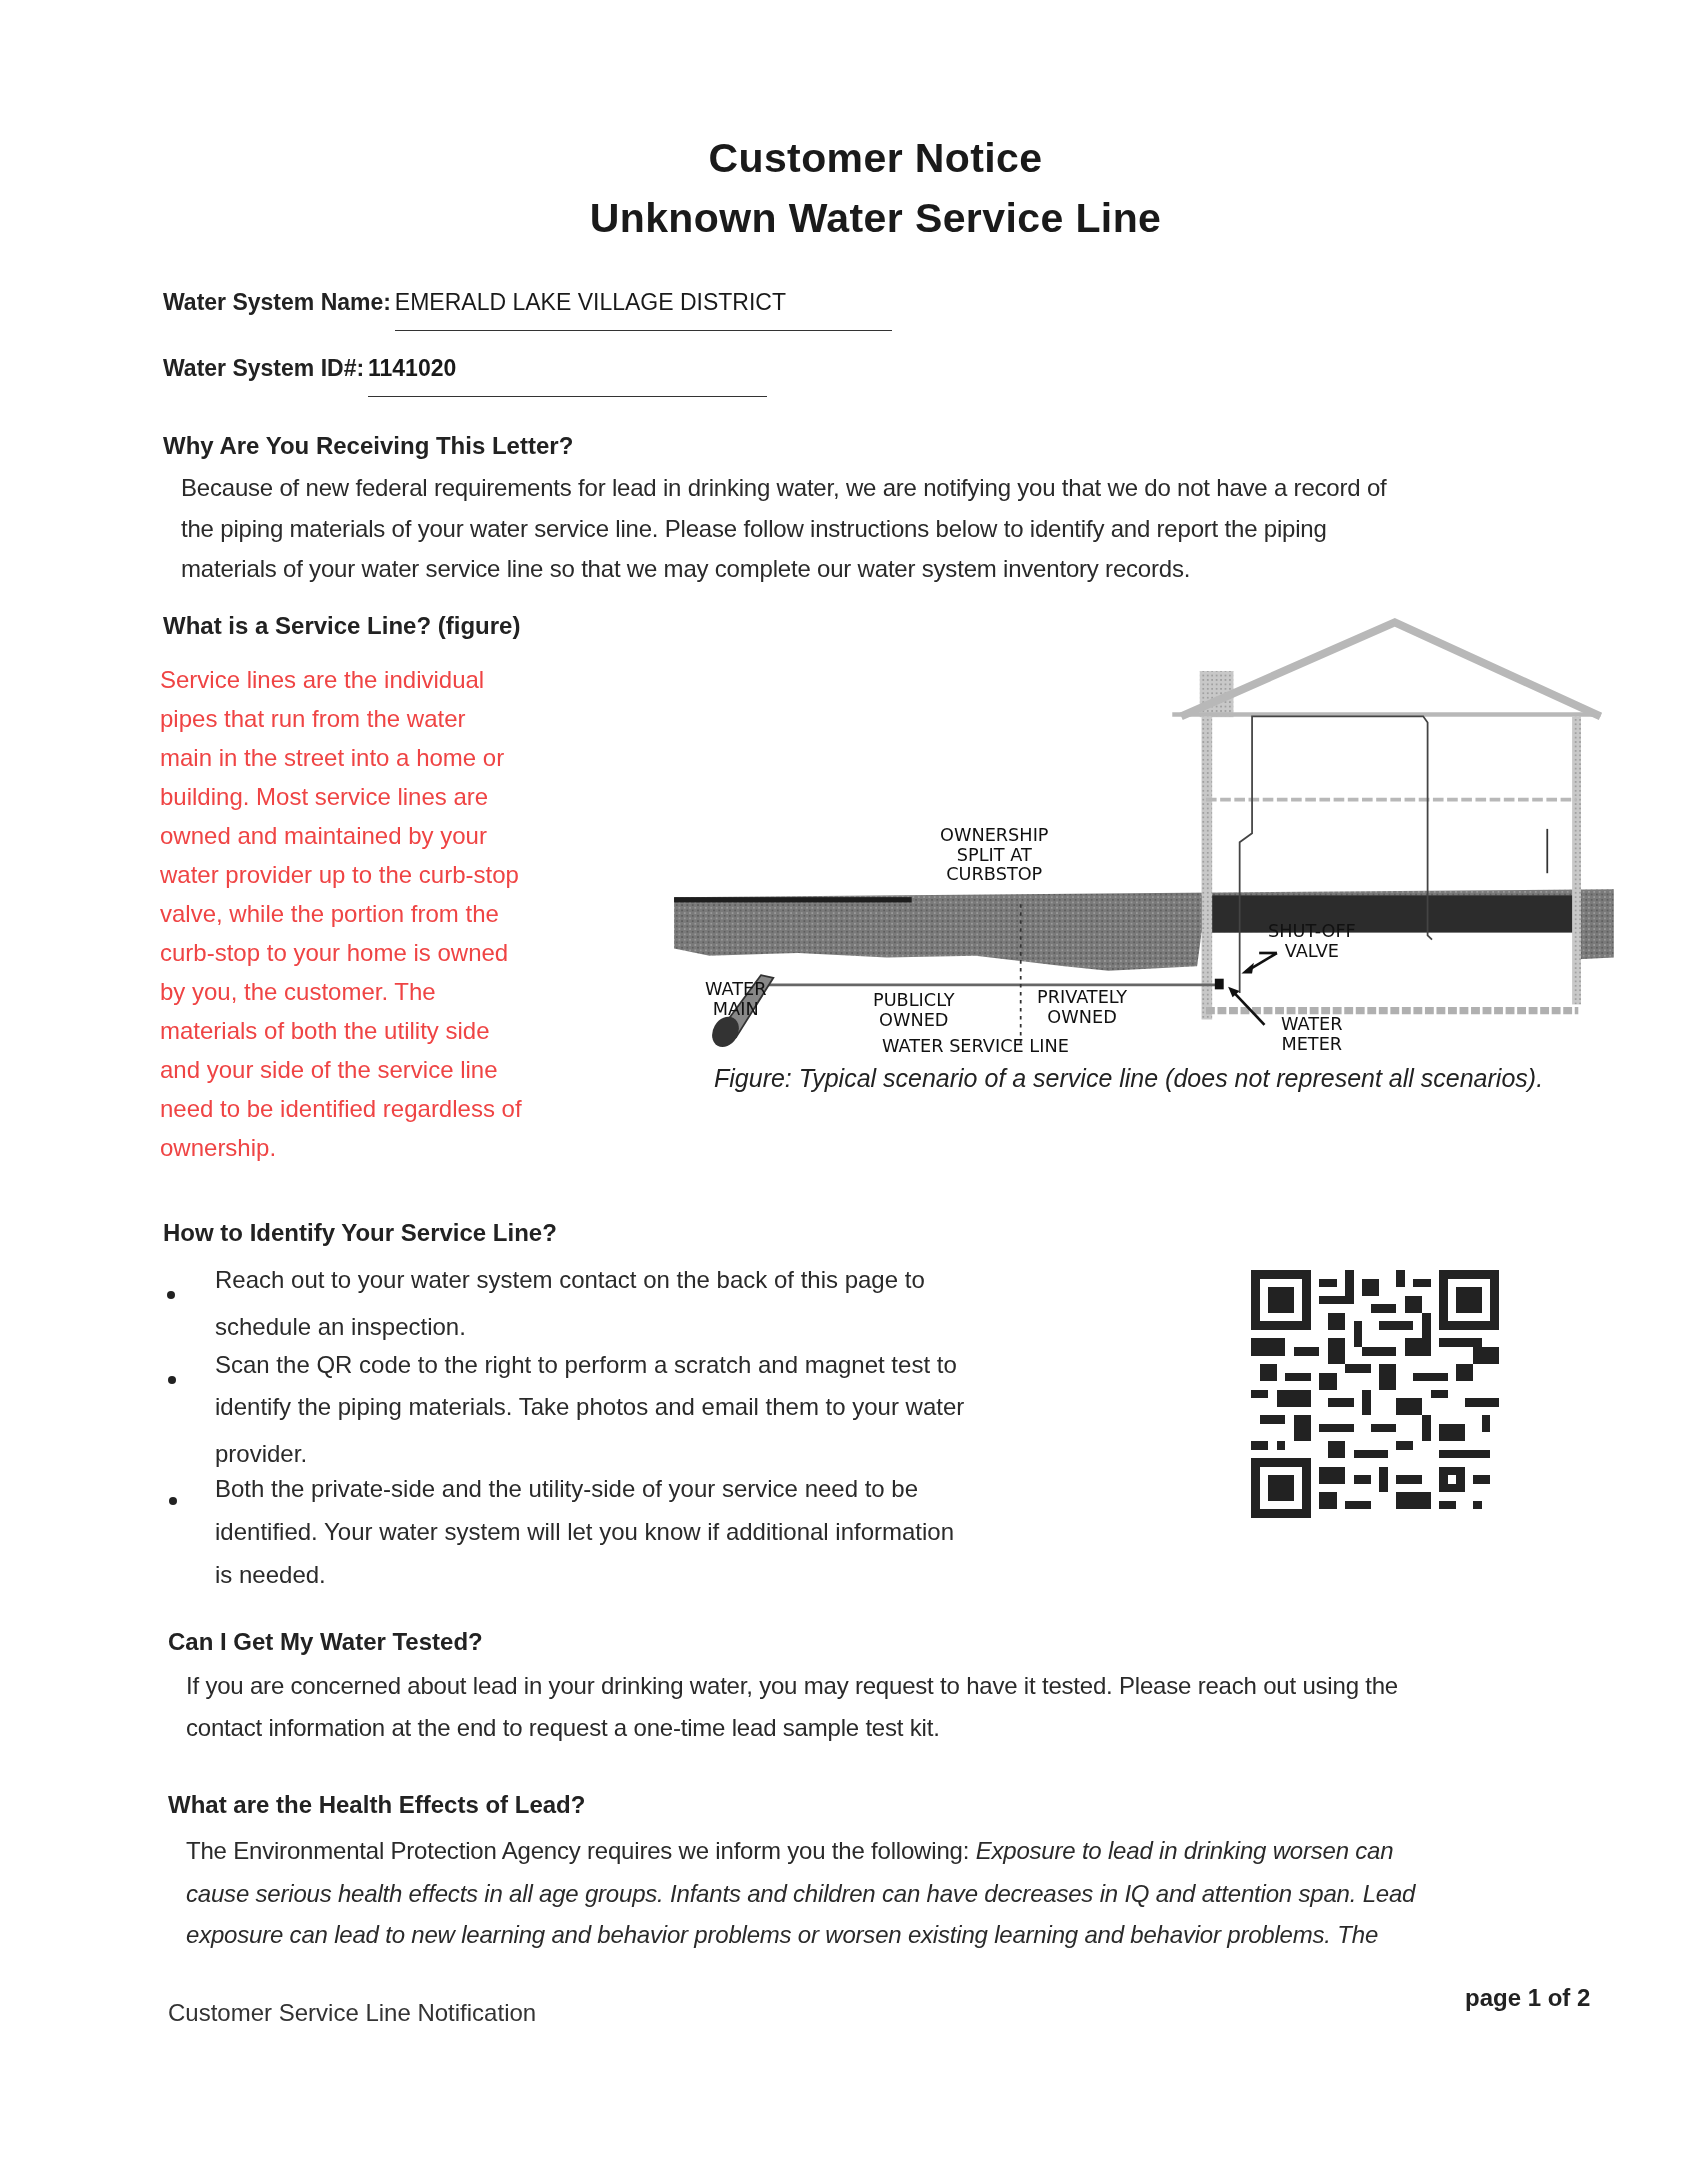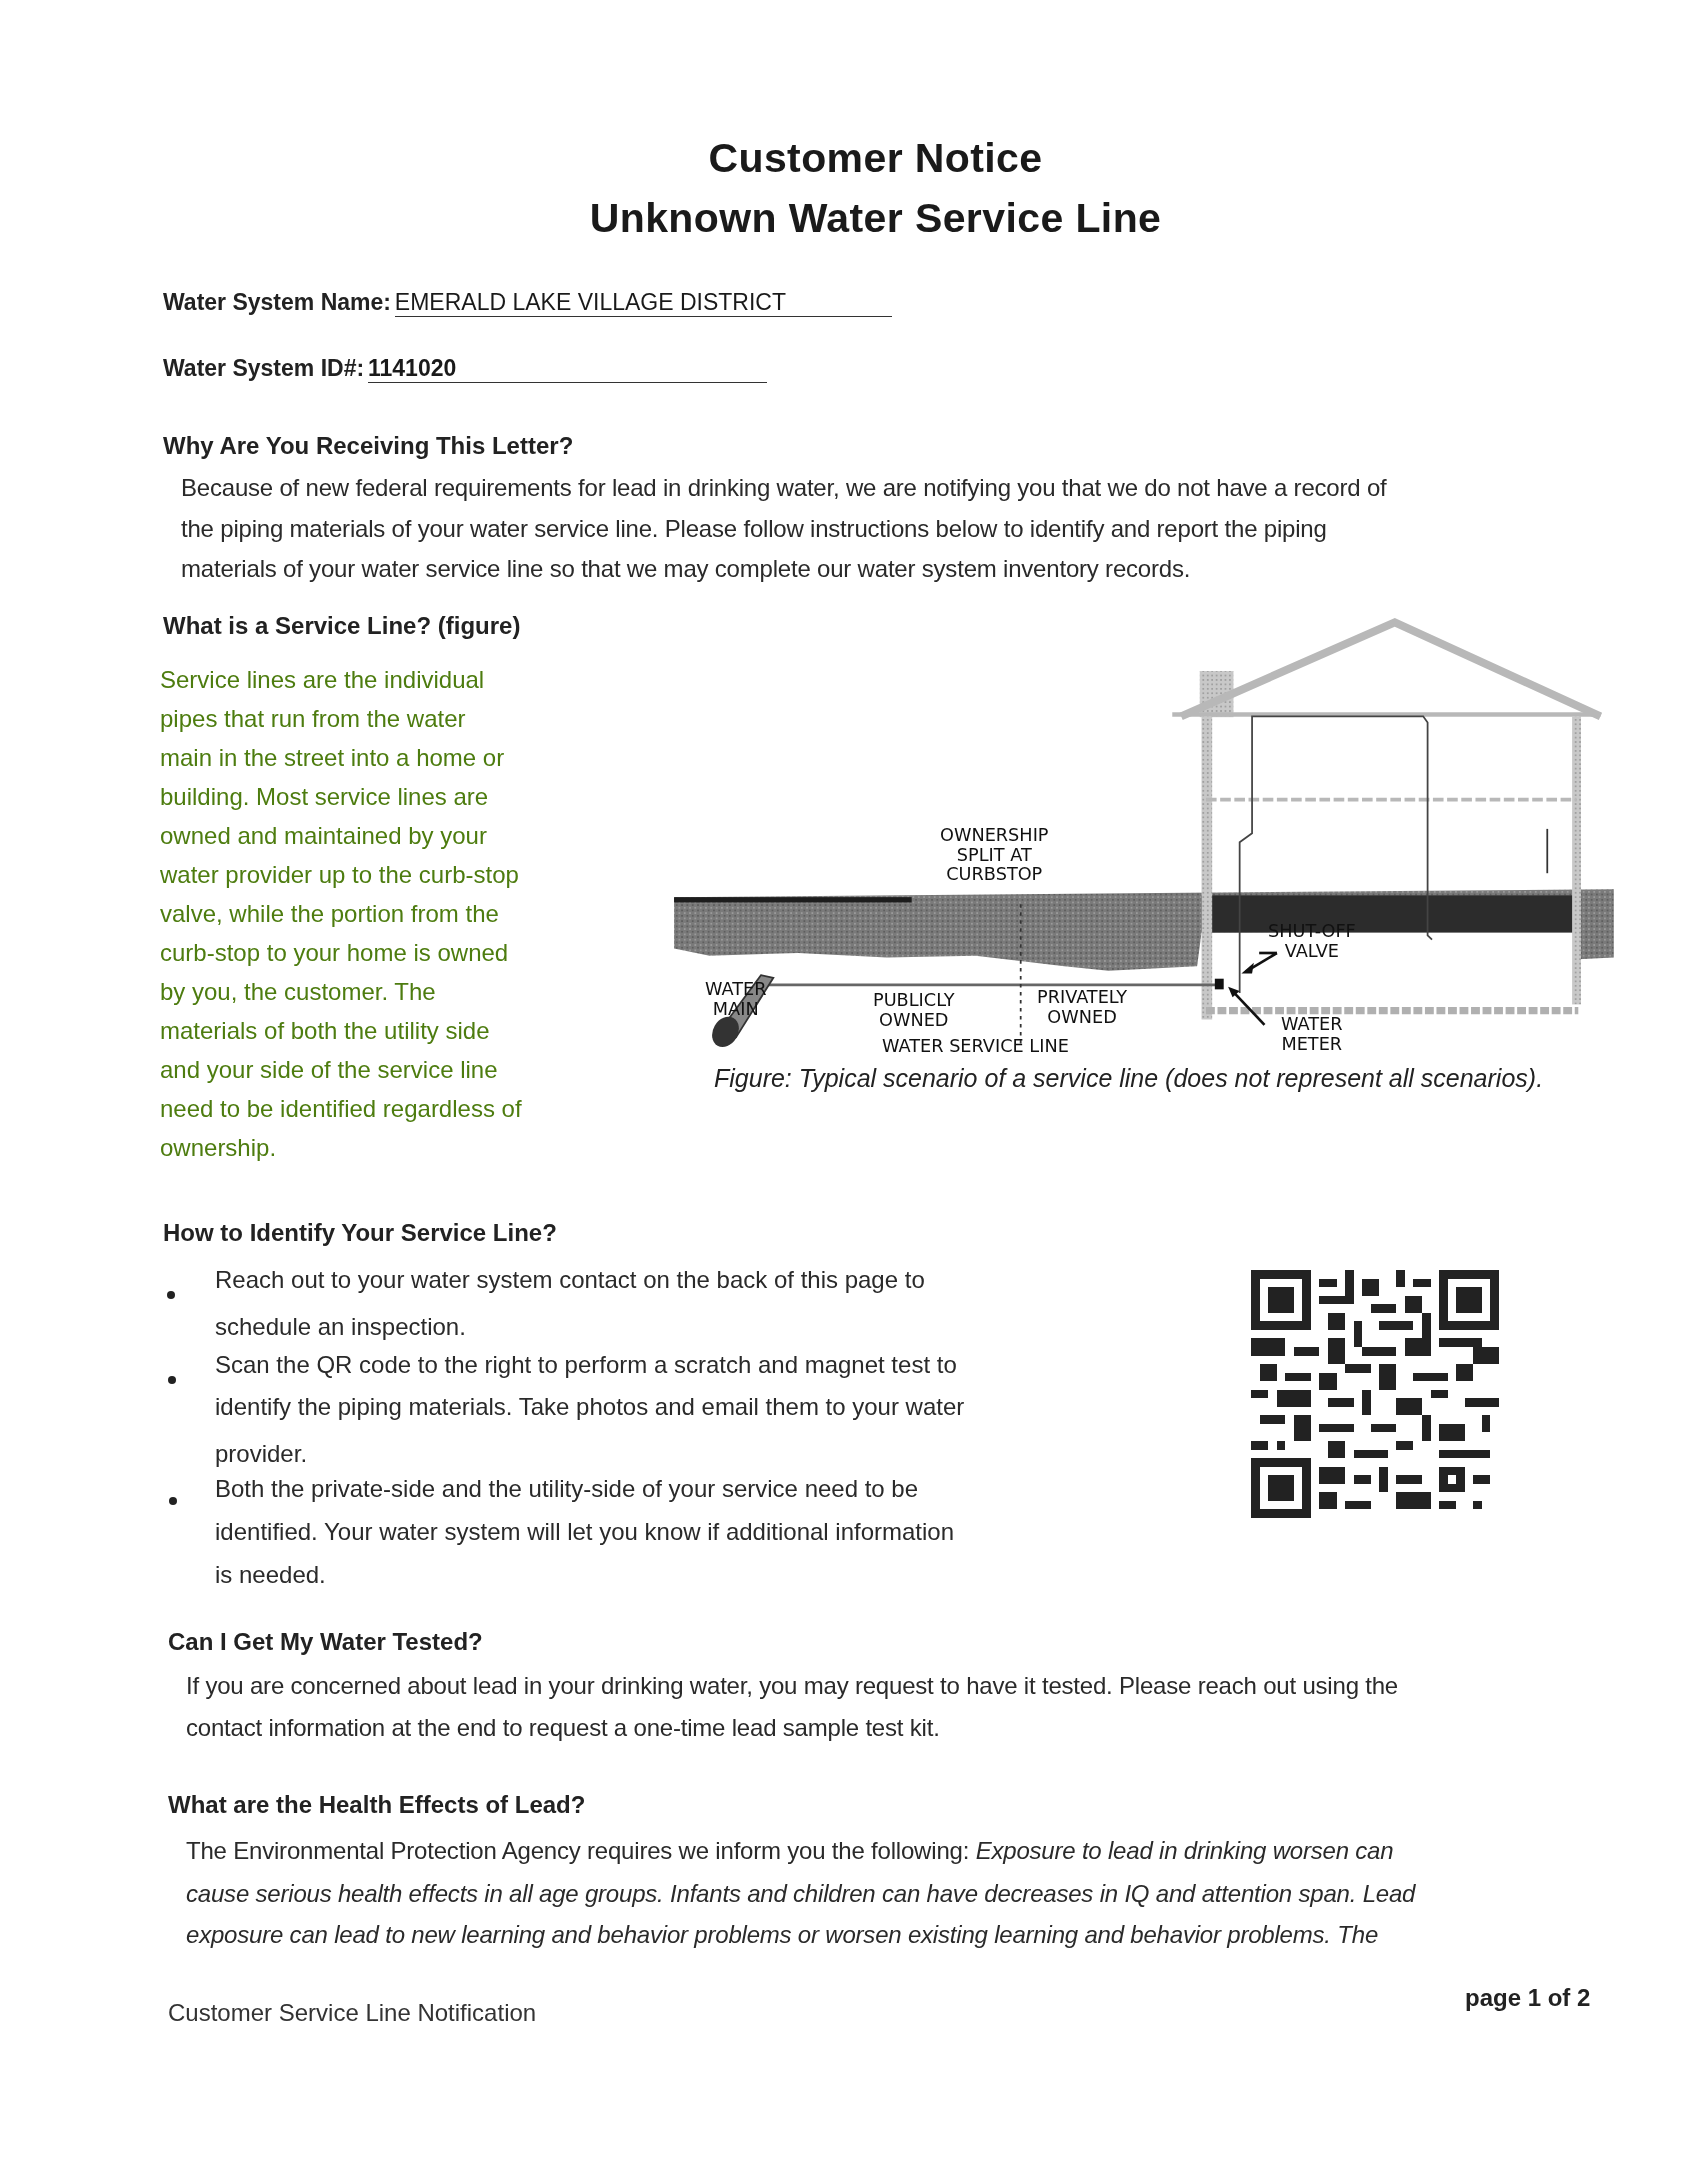--- a/index.html
+++ b/index.html
@@ -1,24 +1,24 @@
 <!DOCTYPE html>
 <html style="font-size:14px"><head>
 <meta charset="utf-8">
 <style>
   html, body { margin: 0; padding: 0; background: #ffffff; }
   body { width: 1685px; height: 2180px; position: relative; overflow: hidden;
          font-family: "Liberation Sans", "DejaVu Sans", sans-serif; color: #1a1a1a; }
   .abs { position: absolute; white-space: nowrap; }
   .title { font-size: 41px; font-weight: bold; left: 0; width: 1669px; text-align: center; letter-spacing: 0.4px; margin-left: 41px; }
   .label { font-size: 23px; font-weight: bold; color: #222; }
-  .val { font-size: 23px; font-weight: bold; text-decoration: none; border-bottom: 1.8px solid #333; padding-bottom: 0; display: inline-block; }
+  .val { font-size: 23px; font-weight: bold; text-decoration: none; border-bottom: 1.8px solid #333; padding-bottom: 14px; display: inline-block; }
   .h2 { font-size: 24px; font-weight: bold; color: #222; }
   .body { font-size: 24px; color: #2a2a2a; letter-spacing: -0.2px; margin-left: 18px; }
-  .col { font-size: 24px; color: #4d7c0f; line-height: 39px; white-space: normal; width: 426px; }
+  .col { font-size: 24px; color: #ef4444; line-height: 39px; white-space: normal; width: 426px; }
   .ital { font-style: italic; }
   .bullet { font-size: 24px; color: #2a2a2a; }
   .dot { position: absolute; width: 8px; height: 8px; background: #222; border-radius: 50%; }
   .diag-text { font-family: "DejaVu Sans", sans-serif; font-size: 17.7px; color: #111; text-align: center; line-height: 19.5px; position: absolute; white-space: nowrap; }
   .caption { font-size: 25px; font-style: italic; color: #222; }
   .footer { font-size: 24px; color: #333; }
   .page { font-size: 24px; font-weight: bold; color: #222; }
 </style>
 </head>
 <body>

